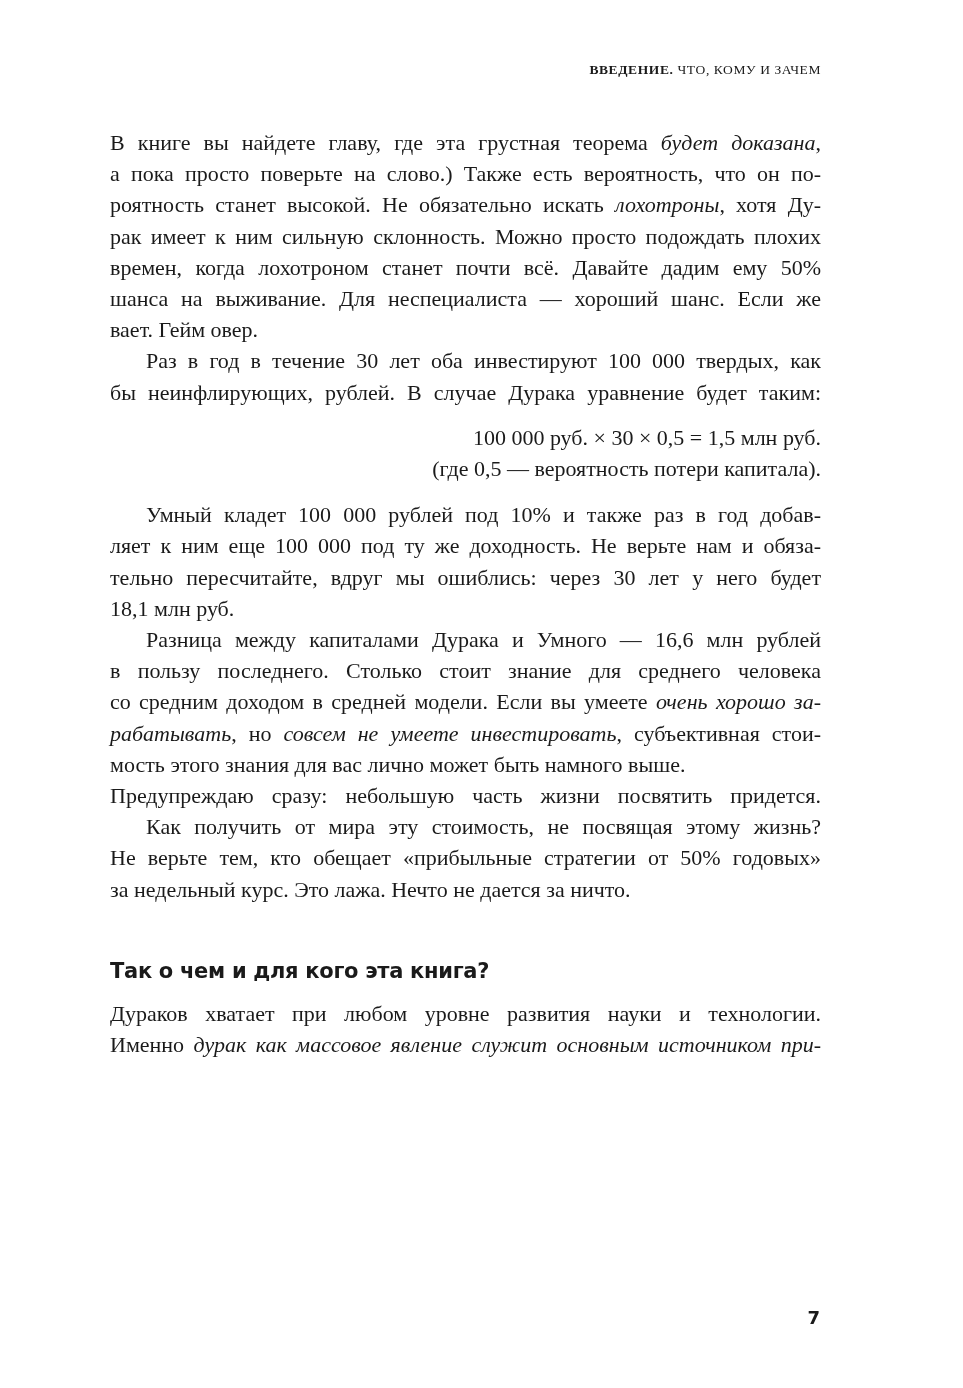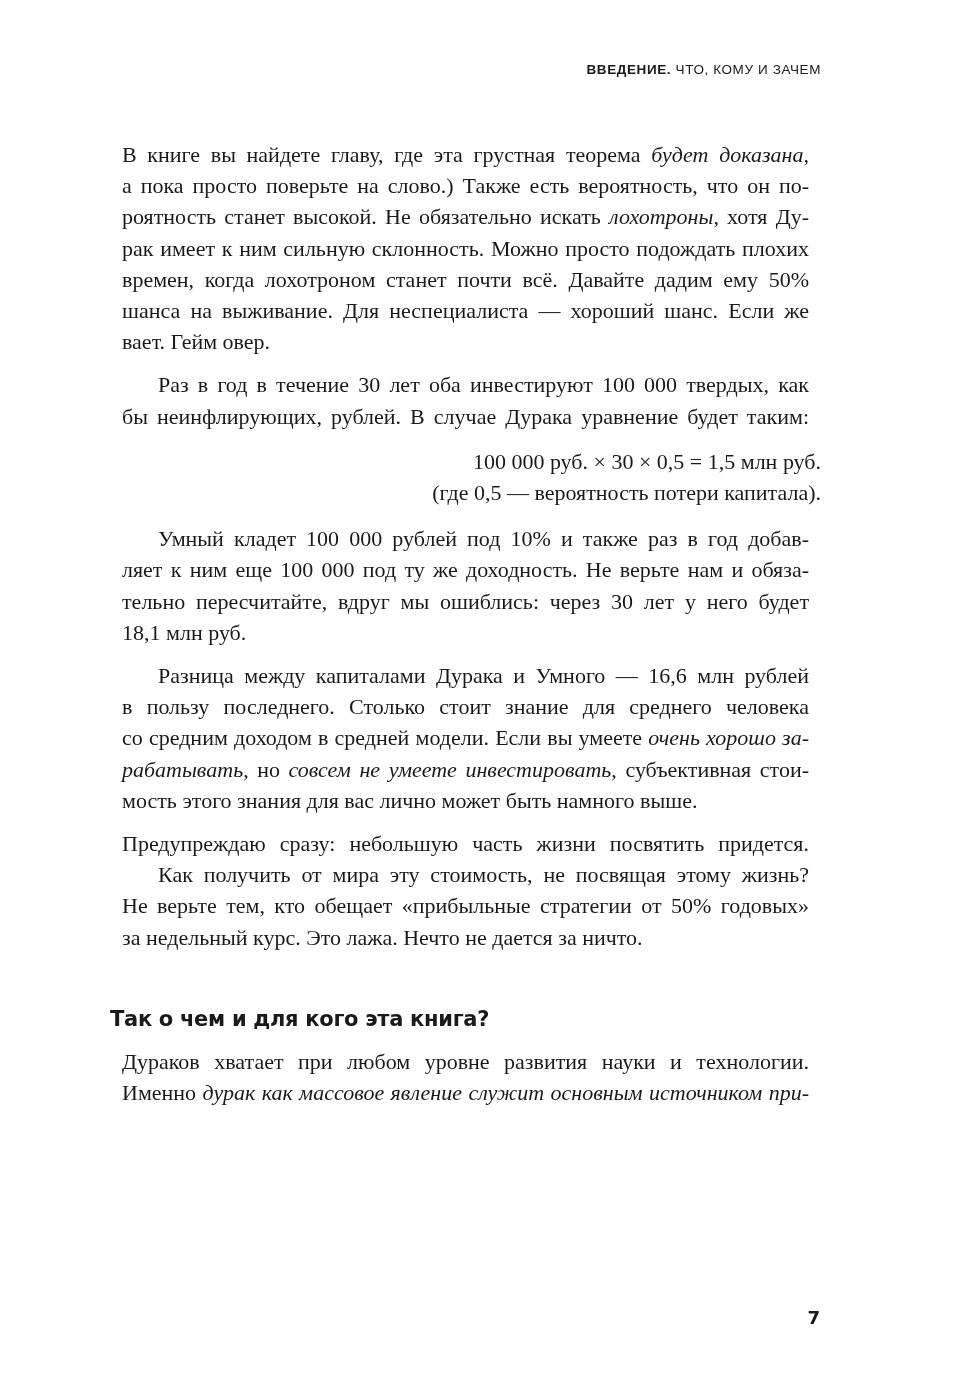--- a/index.html
+++ b/index.html
@@ -1,28 +1,28 @@
 <!DOCTYPE html>
 <html><head>
 <meta charset="utf-8">
 <style>
   html, body { margin: 0; padding: 0; background: #ffffff; }
   body { width: 963px; height: 1388px; position: relative; overflow: hidden; color: #1a1a1a; }
   .running-head {
     position: absolute; top: 62px; right: 142px;
-    font-family: Liberation Sans, sans-serif; font-size: 13.5px; letter-spacing: 0.6px;
+    font-family: Liberation Serif, serif; font-size: 13.5px; letter-spacing: 0.6px;
     color: #1a1a1a; white-space: nowrap;
   }
   .running-head .bold { font-weight: bold; }
   .page-body {
     position: absolute; left: 110px; top: 127px; width: 711px;
     font-family: "Liberation Serif", serif; font-size: 22px; line-height: 31.2px;
     text-align: justify; hyphens: manual;
   }
-  .page-body p { margin: 12px; }
+  .page-body p { margin: 0; }
   .formula { text-align: center; margin: 14px 0 15px 0; }
   .formula div { text-align: right; }
   em { font-style: italic; }
   .section-heading {
     font-family: "DejaVu Sans", sans-serif; font-weight: bold; font-size: 21px;
     line-height: 26px; margin: 53px 0 14px 0; letter-spacing: -0.3px; text-align: left;
   }
   .page-number {
     position: absolute; top: 1307px; right: 143px;
     font-family: "DejaVu Sans", sans-serif; font-weight: bold; font-size: 18px;

